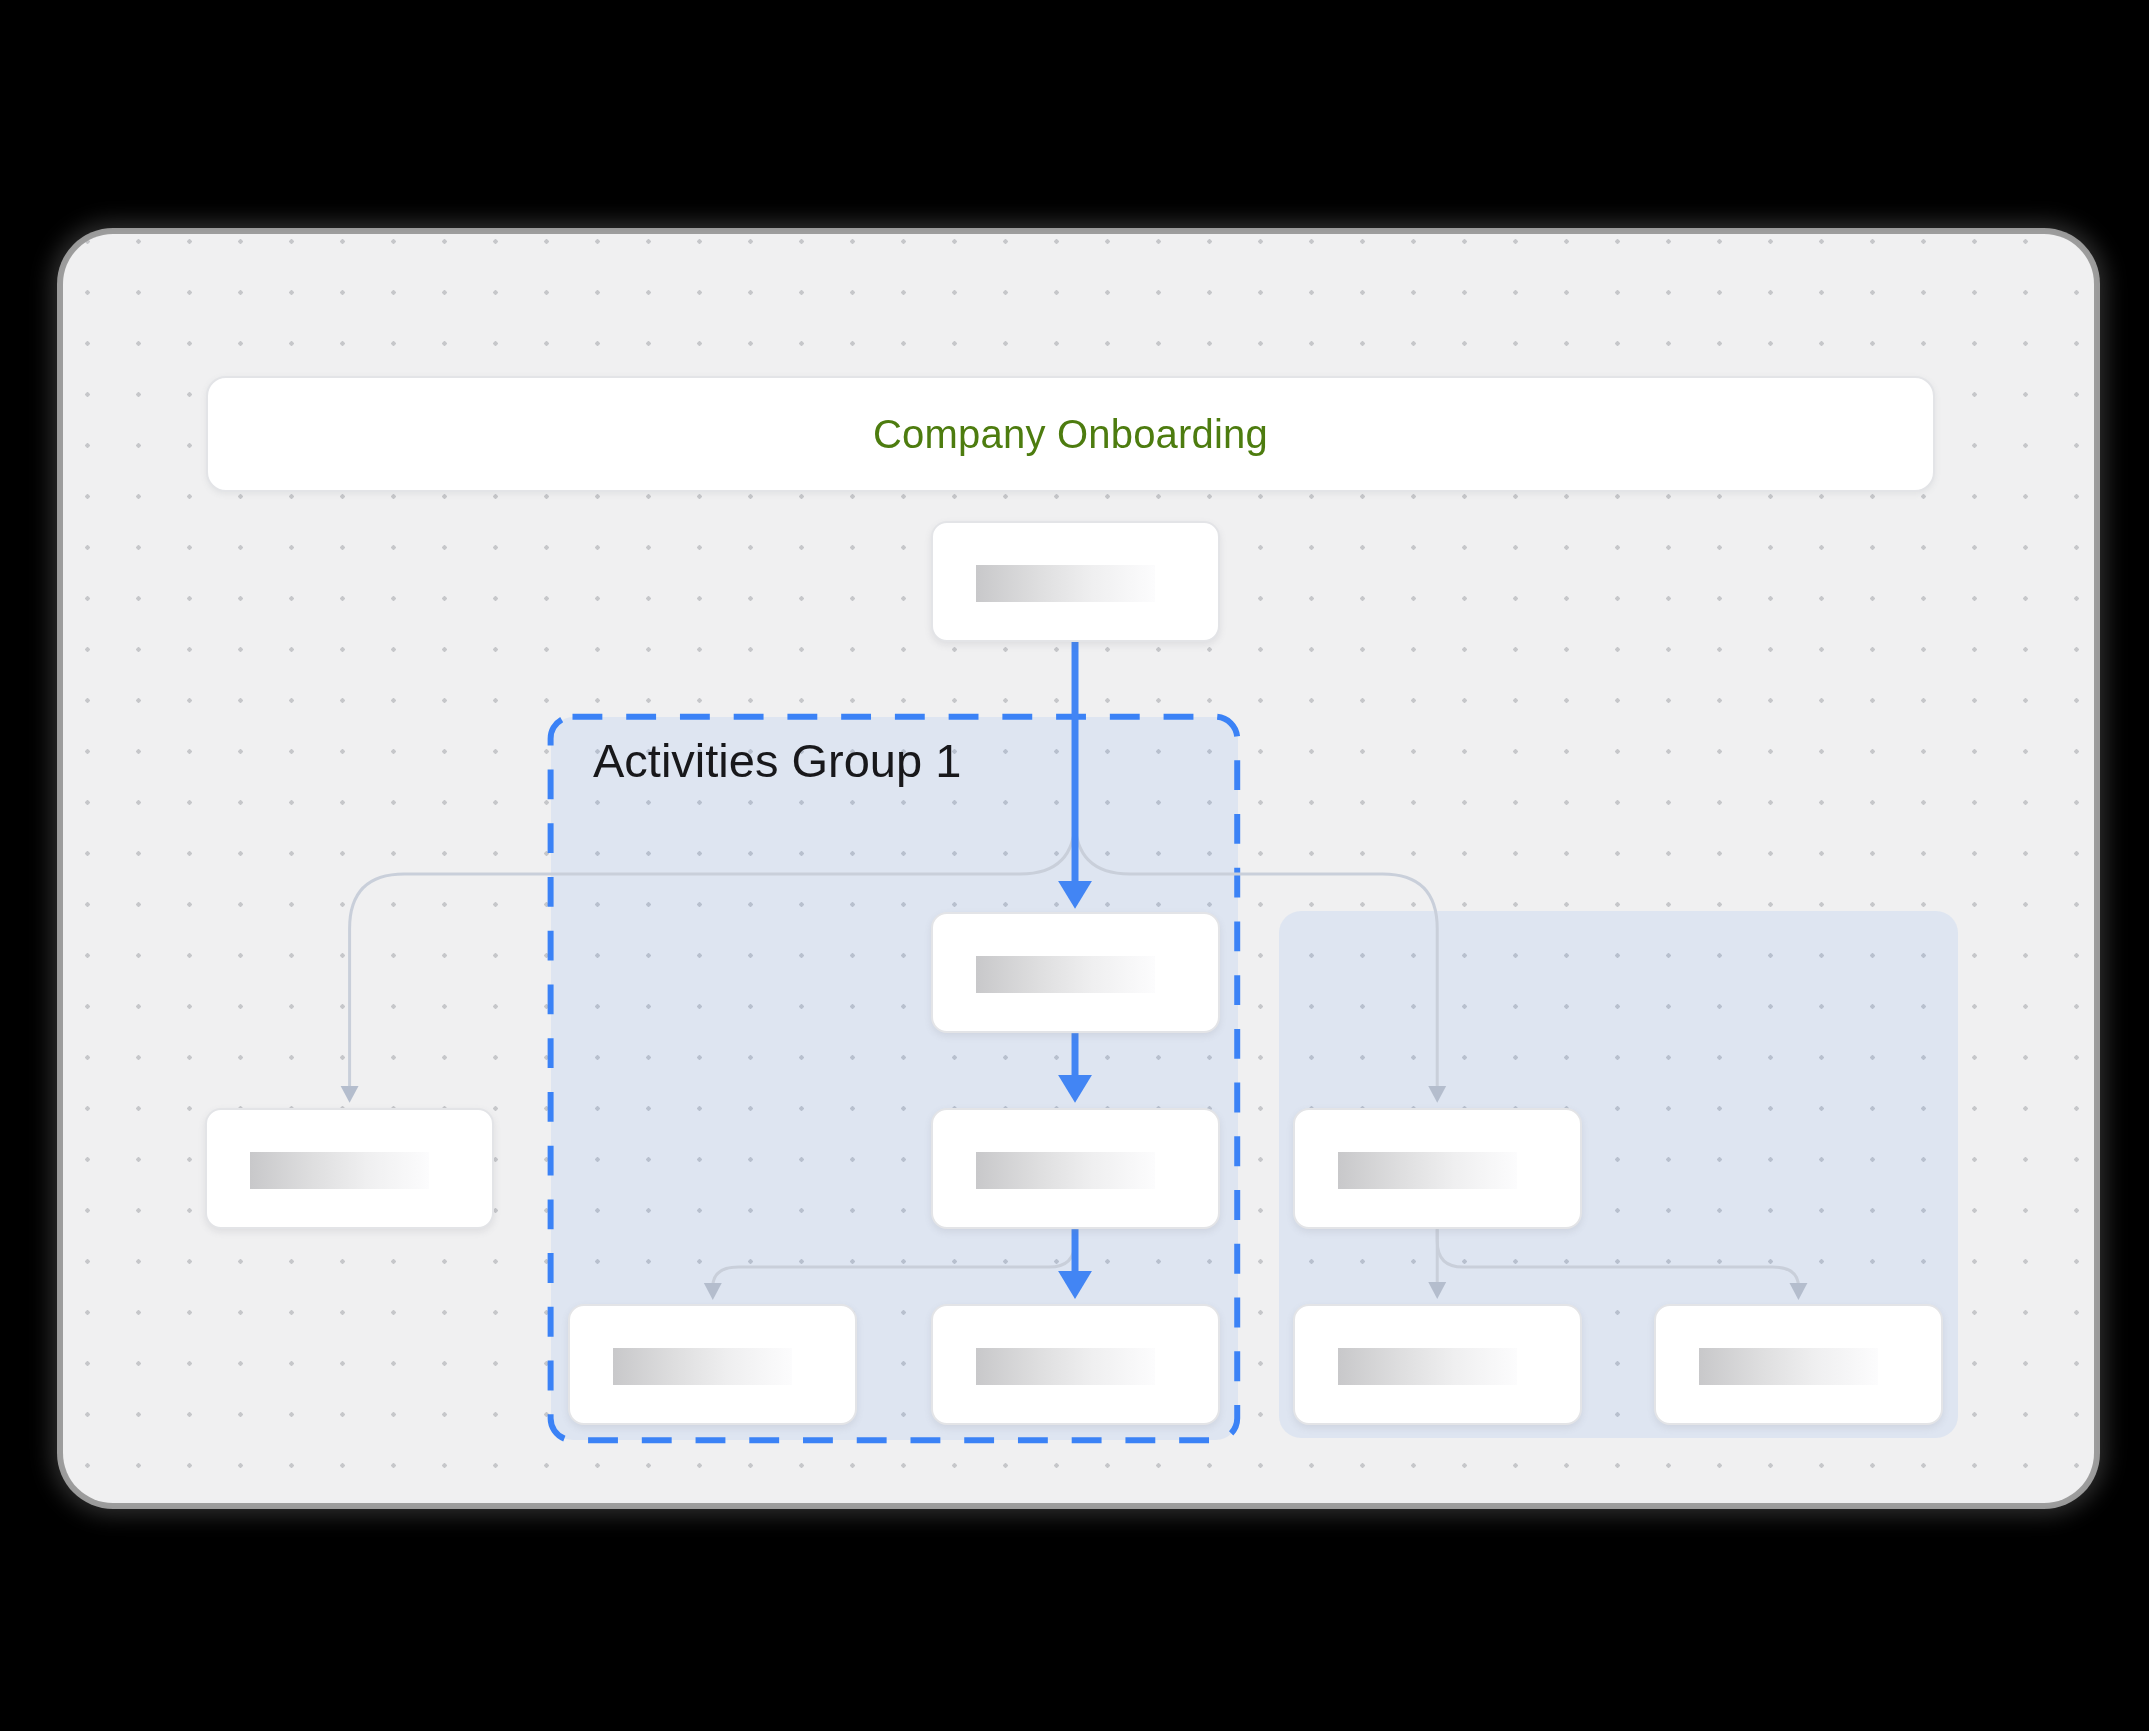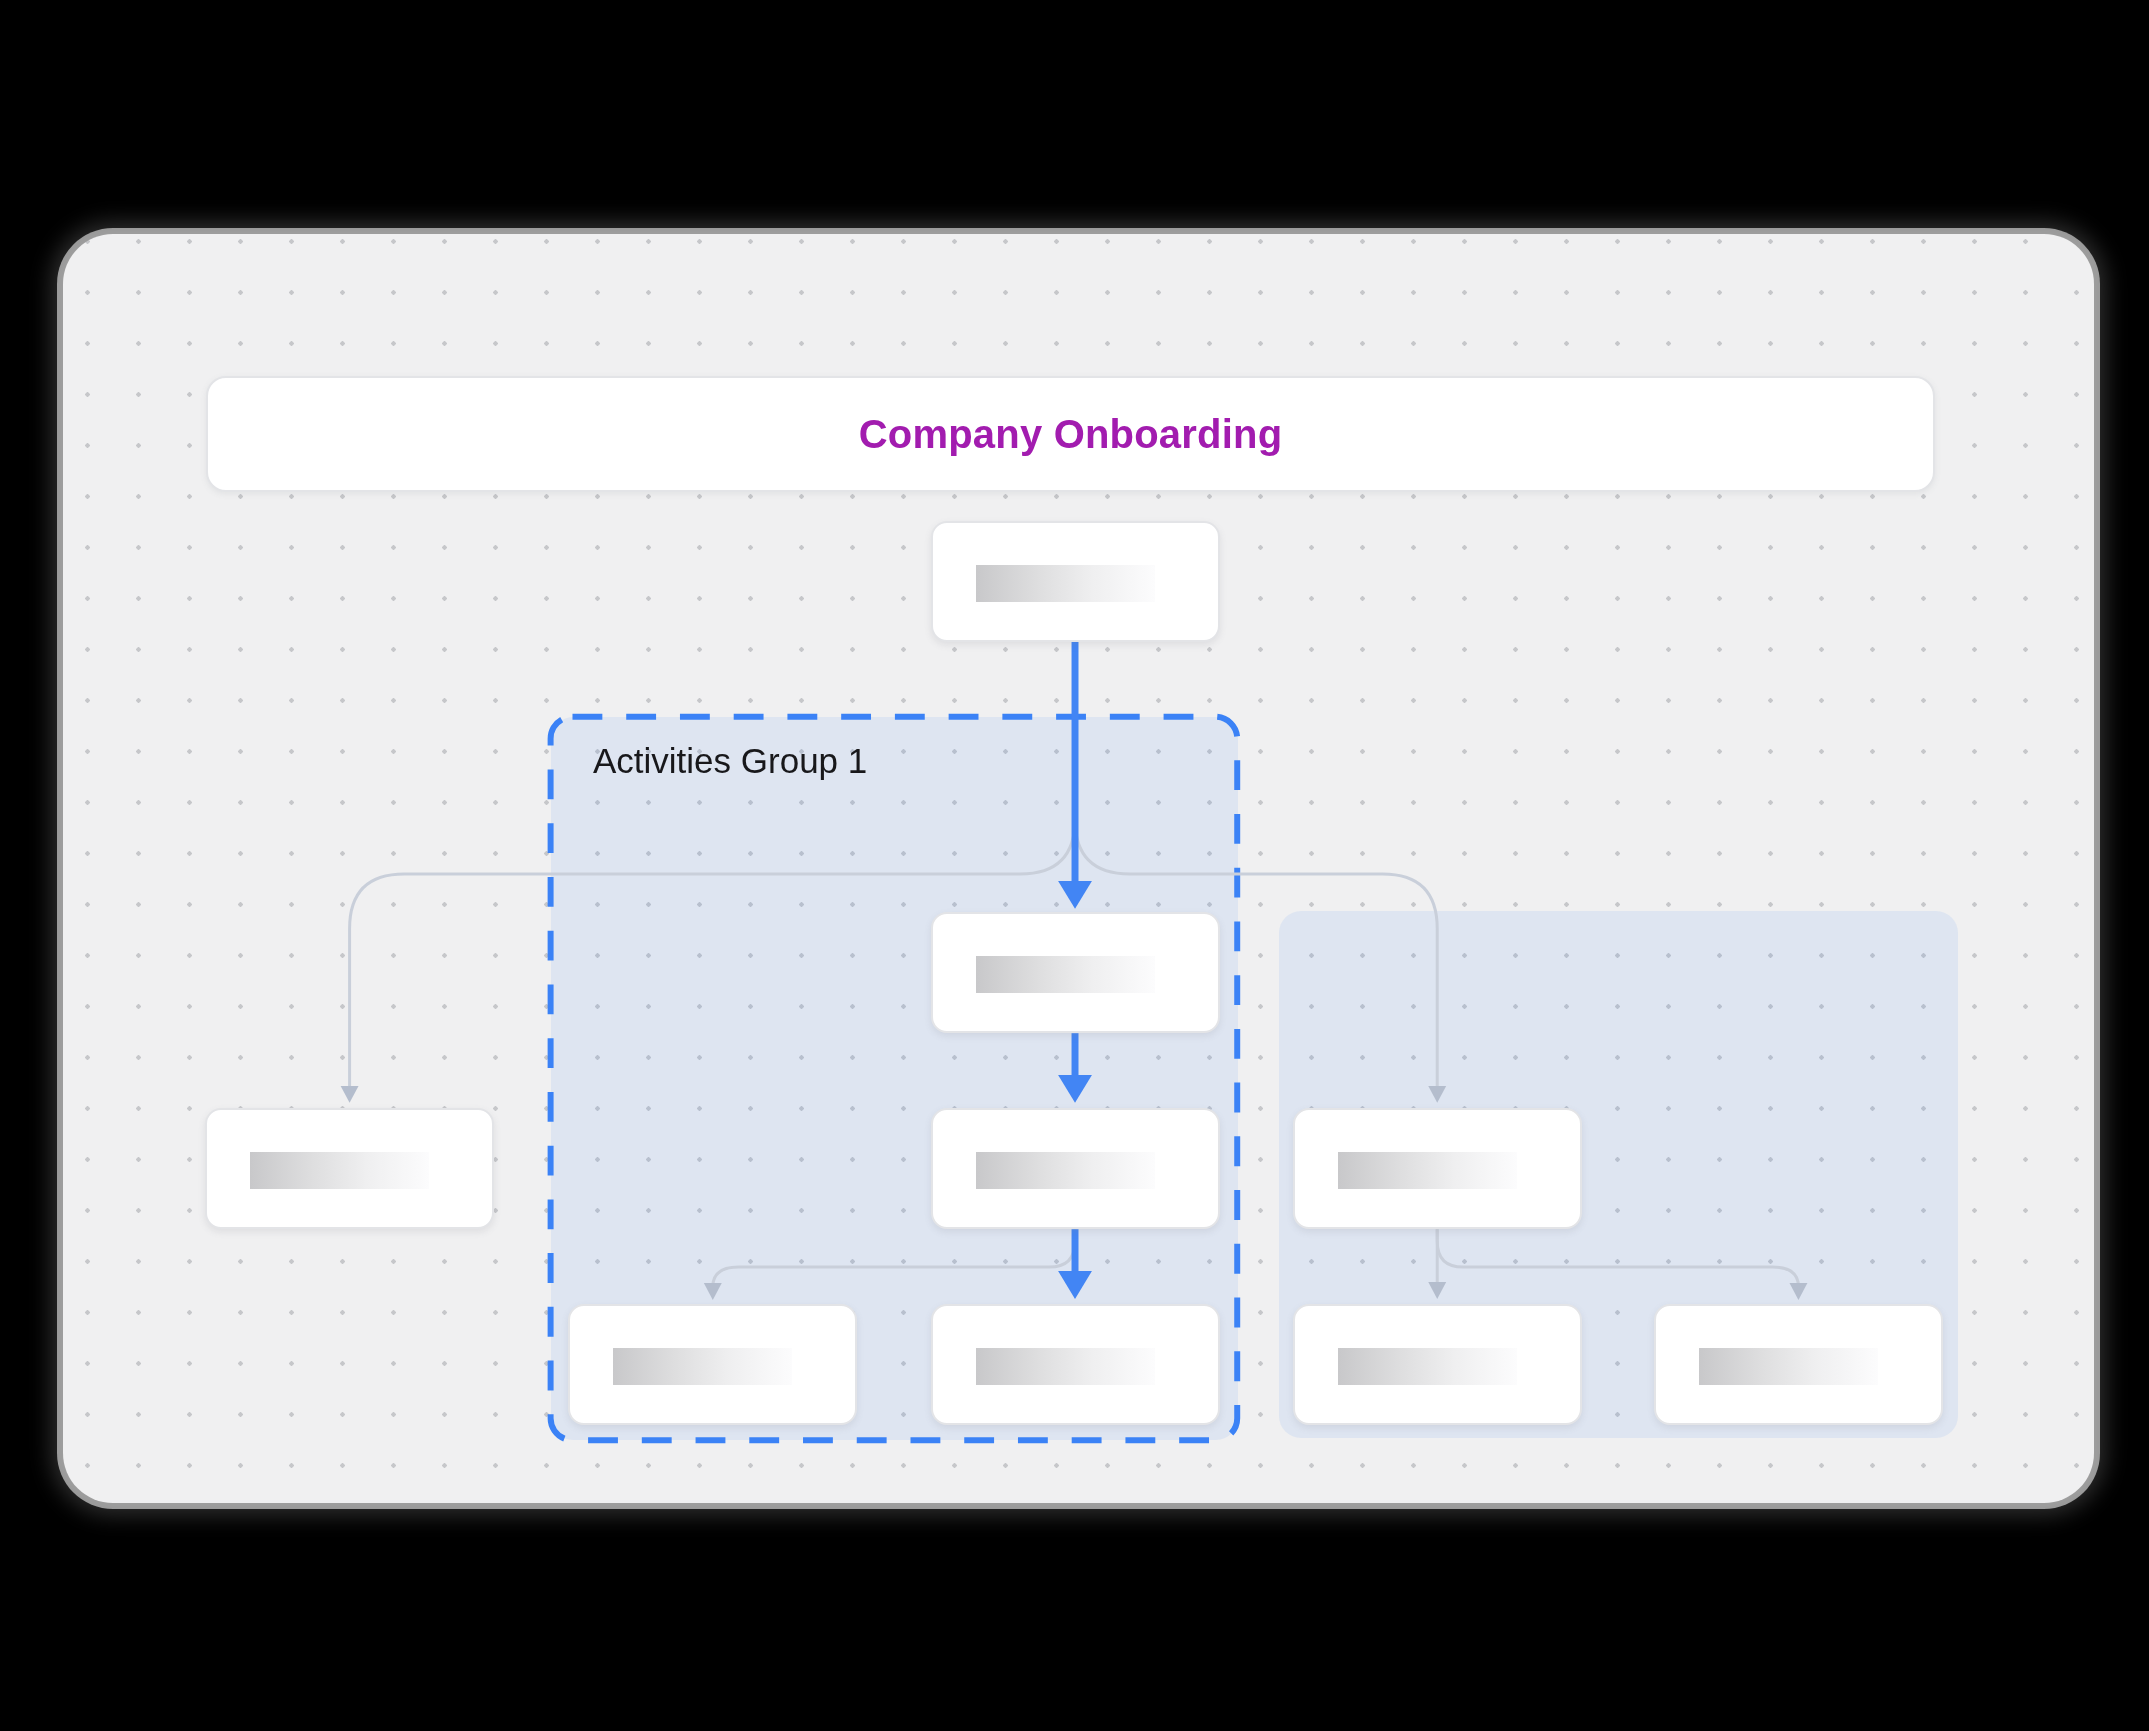--- a/index.html
+++ b/index.html
@@ -15,27 +15,27 @@
     border-radius:50px;
     box-shadow:0 0 0 6px rgba(255,255,255,.55),0 0 22px 12px rgba(255,255,255,.18);
   }
   .header-bar{
     position:absolute;left:143px;top:142px;width:1729px;height:116px;box-sizing:border-box;
     background:#fff;border:2px solid var(--node-border,#e3e4e7);border-radius:20px;
     display:flex;align-items:center;justify-content:center;
     box-shadow:0 2px 6px rgba(100,105,120,.10);
   }
   .header-bar .title{
-    font-size:40px;font-weight:700;color:#a21caf;letter-spacing:0.2px;
+    font-size:40px;font-weight:400;color:#4d7c0f;letter-spacing:0.2px;
   }
   .group{position:absolute;background:var(--group-fill,rgba(66,133,244,.10));border-radius:22px;}
   #group-activities-1{left:488px;top:483px;width:687px;height:723px;}
   #group-right{left:1216px;top:677px;width:679px;height:527px;}
   .group-label{
-    padding:22px 0 0 42px;font-size:35px;font-weight:500;color:#18181b;line-height:44px;
+    padding:22px 0 0 42px;font-size:47px;font-weight:500;color:#18181b;line-height:44px;
   }
   #edges-layer{position:absolute;left:0;top:0;width:2031px;height:1269px;}
   .group-outline{fill:none;stroke:var(--dash-blue,#3b82f6);stroke-width:6;stroke-dasharray:30 24;}
   .edge-gray{fill:none;stroke:var(--edge-gray,#c9cfda);stroke-width:3;}
   .edge-blue{fill:none;stroke:var(--accent-blue,#4285f4);stroke-width:7;}
   .head-gray{fill:var(--edge-gray-head,#b4bdcd);stroke:none;}
   .head-blue{fill:var(--accent-blue,#4285f4);stroke:none;}
   .node{
     position:absolute;width:289px;height:121px;box-sizing:border-box;background:#fff;
     border:2px solid var(--node-border,#e3e4e7);border-radius:16px;

